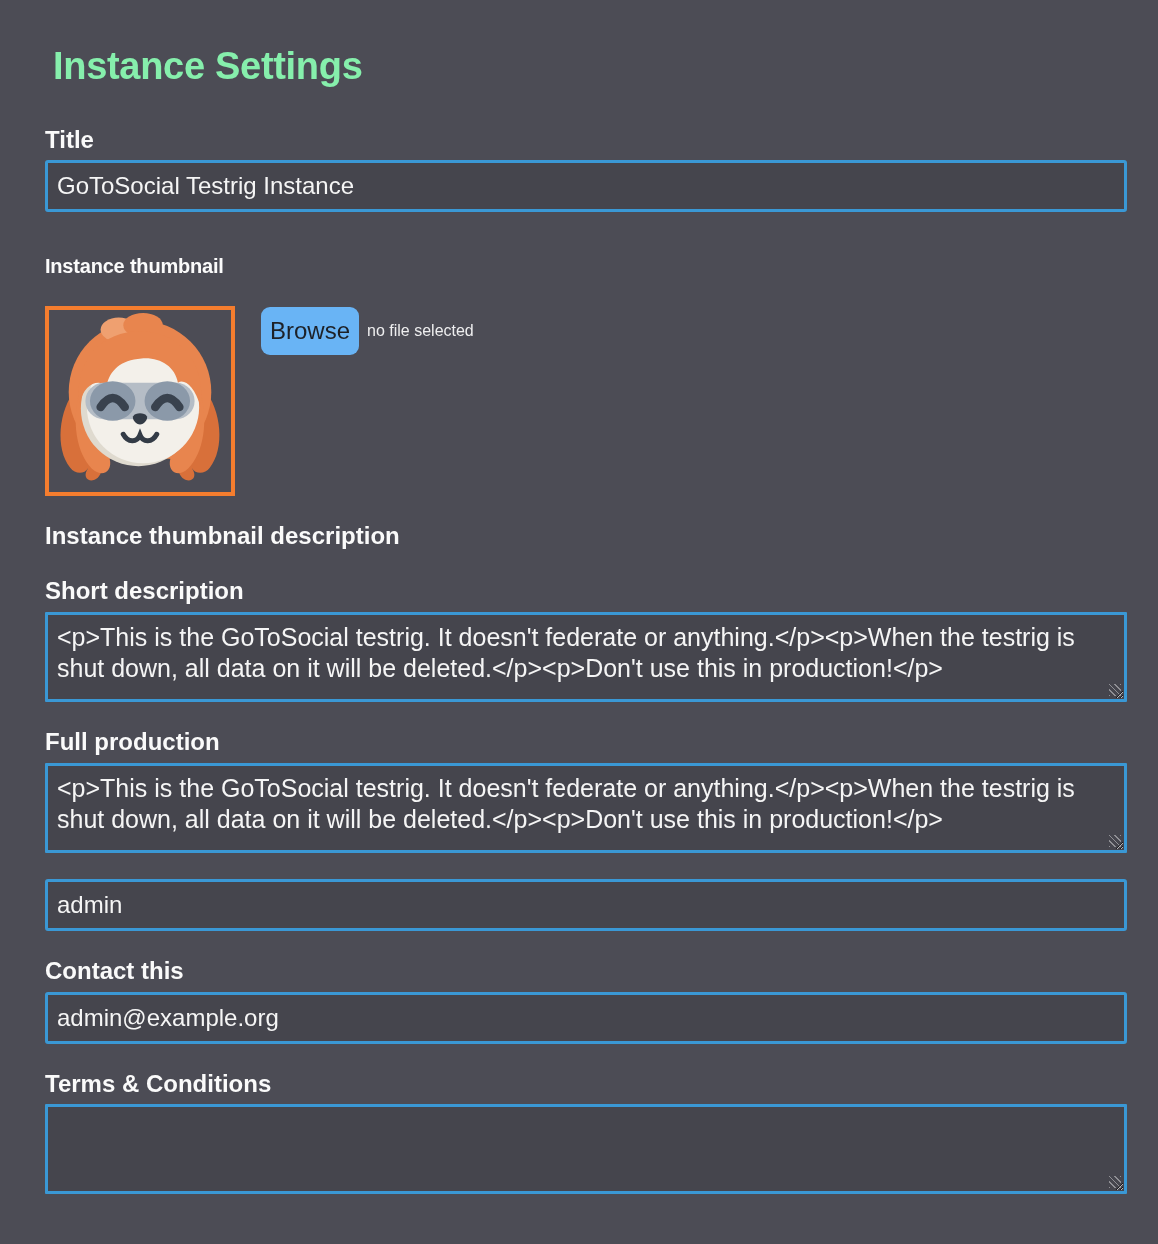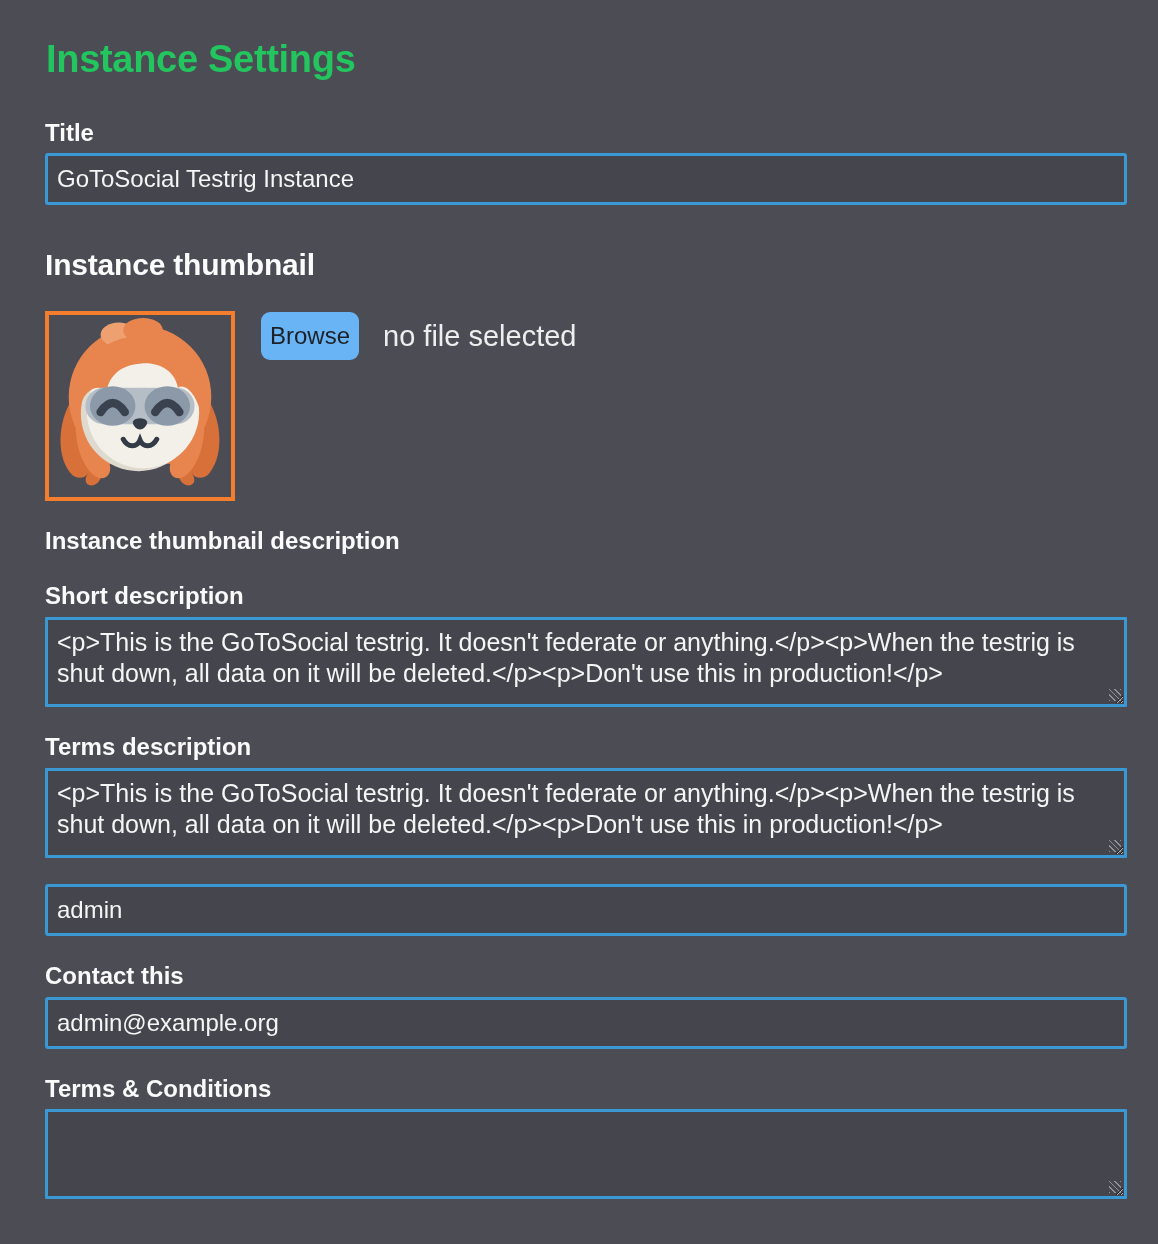--- a/index.html
+++ b/index.html
@@ -3,22 +3,22 @@
 <meta charset="utf-8">
 <style>
   html,body{margin:0;padding:0;}
   body{
     width:1158px;height:1244px;overflow:hidden;
     background:#4c4c55;
     font-family:"Liberation Sans", sans-serif;
     color:#fafafa;
   }
   .container{padding:36px 31px 0 45px;box-sizing:border-box;}
-  h1{font-size:38px;line-height:1.2;font-weight:bold;margin:1px;color:#22c55e;letter-spacing:-0.3px;}
-  h2{font-size:30px;line-height:1.2;font-weight:bold;margin:42px 0 0 0;color:#fbfbfb;letter-spacing:-0.2px;}
+  h1{font-size:38px;line-height:1.2;font-weight:bold;margin:8px;color:#86efac;letter-spacing:-0.3px;}
+  h2{font-size:20px;line-height:1.2;font-weight:bold;margin:42px 0 0 0;color:#fbfbfb;letter-spacing:-0.2px;}
   .field{margin-top:26px;}
   .field.first{margin-top:36px;}
   .field-label{display:block;font-size:24px;line-height:1.2;font-weight:bold;margin:0 0 6px 0;color:#fafafa;}
   .text-input{
     display:block;width:1082px;height:52px;box-sizing:border-box;
     background:#45454d;border:3px solid #3a98d5;border-radius:3px;
     color:#f5f5f5;font-size:24px;padding:0 9px;
     font-family:"Liberation Sans", sans-serif;outline:none;
   }
   .text-input::placeholder{color:#9fa0aa;opacity:1;}
@@ -30,27 +30,27 @@
     resize:vertical;overflow:hidden;
     background-image:repeating-linear-gradient(45deg, rgba(255,255,255,0.40) 0 1px, transparent 1px 4px);
     background-size:12px 12px;background-repeat:no-repeat;background-position:bottom 3px right 3px;
   }
   .thumb-row{display:flex;align-items:flex-start;gap:26px;margin-top:28px;}
   .thumb-frame{
     width:190px;height:190px;box-sizing:border-box;
     border:4px solid #f57d2e;flex:0 0 auto;overflow:hidden;
   }
   .thumb-frame svg{display:block;width:100%;height:100%;}
-  .file-row{display:flex;align-items:flex-end;gap:24px;padding-top:1px;}
+  .file-row{display:flex;align-items:flex-end;gap:8px;padding-top:1px;}
   .browse-btn{
     background:#69b4f5;color:#1d2127;border:none;border-radius:9px;
     font-family:"Liberation Sans", sans-serif;font-size:24px;
     padding:9px 9px;height:48px;line-height:30px;cursor:pointer;
   }
-  .file-status{font-size:29px;color:#eeeeef;line-height:48px;}
+  .file-status{font-size:16px;color:#eeeeef;line-height:48px;}
 </style>
 </head>
 <body>
 
 <div class="container">
 
   <h1>Instance Settings</h1>
 
   <div class="field first">
     <label class="field-label">Title</label>
@@ -100,21 +100,21 @@
   <div class="field">
     <label class="field-label">Instance thumbnail description</label>
   </div>
 
   <div class="field">
     <label class="field-label">Short description</label>
     <textarea class="text-area" style="">&lt;p&gt;This is the GoToSocial testrig. It doesn't federate or anything.&lt;/p&gt;&lt;p&gt;When the testrig is shut down, all data on it will be deleted.&lt;/p&gt;&lt;p&gt;Don't use this in production!&lt;/p&gt;</textarea>
   </div>
 
   <div class="field">
-    <label class="field-label">Terms description</label>
+    <label class="field-label">Full production</label>
     <textarea class="text-area" style="">&lt;p&gt;This is the GoToSocial testrig. It doesn't federate or anything.&lt;/p&gt;&lt;p&gt;When the testrig is shut down, all data on it will be deleted.&lt;/p&gt;&lt;p&gt;Don't use this in production!&lt;/p&gt;</textarea>
   </div>
 
   <div class="field">
     <input class="text-input" type="text" value="admin" style="">
   </div>
 
   <div class="field">
     <label class="field-label">Contact this</label>
     <input class="text-input" type="text" value="admin@example.org" style="">

